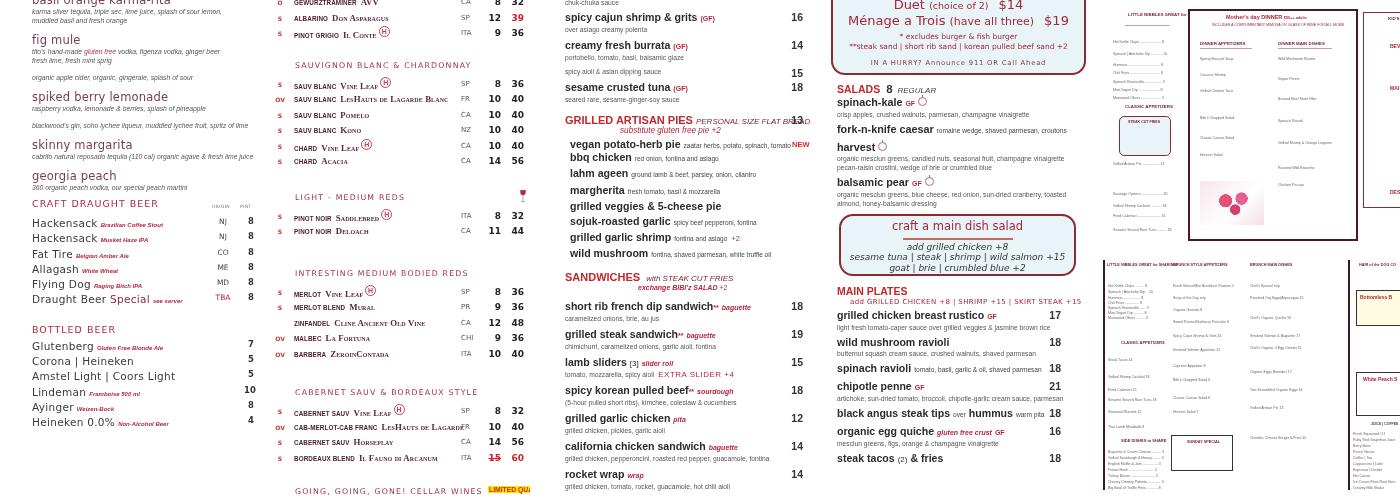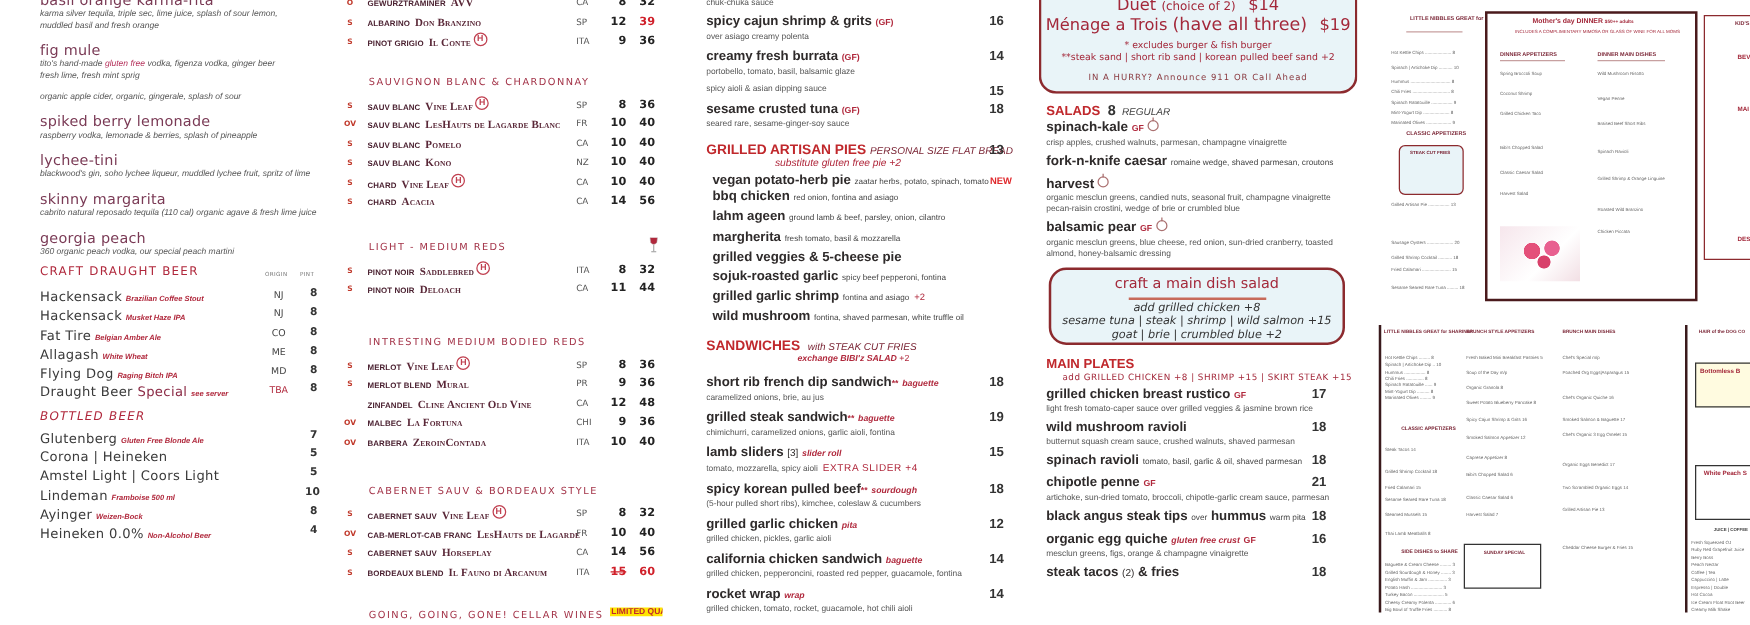--- a/index.html
+++ b/index.html
@@ -65,21 +65,21 @@
   .sw-sub2 .p { font-style: normal; font-weight: normal; }
 
   
   #col4 { left: 828px; width: 262px; }
   .box { border: 2.5px solid #8c2a2e; border-radius: 14px; background: #e9f4f8; text-align: center; position: relative; }
   .box-top { border-top: none; border-top-left-radius: 0; border-top-right-radius: 0; margin: 0 4px 0 3px; height: 78px; padding-top: 0; }
   .duet { font-size: 13px; color: #a3283a; line-height: 15px; margin-top: -3px; }
   .duet .p { font-size: 9.5px; }
   .duet .price { margin-left: 10px; }
   .menage { font-size: 13px; color: #a3283a; line-height: 15px; }
-  .menage .p { font-size: 14px; }
+  .menage .p { font-size: 11px; }
   .menage .price { margin-left: 10px; }
   .excl { font-size: 7.5px; color: #a3283a; line-height: 10px; margin-top: 3px; }
   .excl2 { font-size: 7.5px; color: #a3283a; line-height: 10px; white-space: nowrap; }
   .hurry { font-size: 6.8px; color: #8a3a40; letter-spacing: 0.8px; margin-top: 7px; }
   .sal-h { font-family: "Liberation Sans", sans-serif; font-weight: bold; font-size: 10.5px; color: #c0282c; margin: 8px 0 1px 9px; white-space: nowrap; }
   .sal-h .num { color: #333; margin-left: 6px; font-size: 11.5px; }
   .sal-h .reg { font-weight: normal; font-style: italic; font-size: 8px; color: #444; margin-left: 2px; }
   .sal { margin: 0 0 4px 9px; }
   .sal .it-name { font-size: 10.8px; }
   .apple { display: inline-block; width: 9px; height: 9px; border: 1px solid #aa7070; border-radius: 50%; margin-left: 3px; vertical-align: 0; position: relative; }
@@ -120,21 +120,20 @@
     <div class="ck-desc">fresh lime, fresh mint sprig</div>
   </div>
   <div class="ck">
     <div class="ck-desc">organic apple cider, organic, gingerale, splash of sour</div>
   </div>
   <div class="ck">
     <div class="ck-name">spiked berry lemonade</div>
     <div class="ck-desc">raspberry vodka, lemonade &amp; berries, splash of pineapple</div>
   </div>
   <div class="ck">
-    <div class="ck-name">lychee-tini</div>
     <div class="ck-desc">blackwood's gin, soho lychee liqueur, muddled lychee fruit, spritz of lime</div>
   </div>
   <div class="ck">
     <div class="ck-name">skinny margarita</div>
     <div class="ck-desc">cabrito natural reposado tequila (110 cal) organic agave &amp; fresh lime juice</div>
   </div>
   <div class="ck">
     <div class="ck-name">georgia peach</div>
     <div class="ck-desc">360 organic peach vodka, our special peach martini</div>
   </div>
@@ -146,21 +145,21 @@
   </div>
   <div style="margin-top:2px;">
     <div class="beer-row"><span class="beer-name">Hackensack</span><span class="beer-style">Brazilian Coffee Stout</span><span class="beer-origin">NJ</span><span class="beer-price">8</span></div>
     <div class="beer-row"><span class="beer-name">Hackensack</span><span class="beer-style">Musket Haze IPA</span><span class="beer-origin">NJ</span><span class="beer-price">8</span></div>
     <div class="beer-row"><span class="beer-name">Fat Tire</span><span class="beer-style">Belgian Amber Ale</span><span class="beer-origin">CO</span><span class="beer-price">8</span></div>
     <div class="beer-row"><span class="beer-name">Allagash</span><span class="beer-style">White Wheat</span><span class="beer-origin">ME</span><span class="beer-price">8</span></div>
     <div class="beer-row"><span class="beer-name">Flying Dog</span><span class="beer-style">Raging Bitch IPA</span><span class="beer-origin">MD</span><span class="beer-price">8</span></div>
     <div class="beer-row"><span class="beer-name"><span>Draught Beer</span> <span class="special">Special</span></span><span class="beer-style">see server</span><span class="beer-origin tba">TBA</span><span class="beer-price">8</span></div>
   </div>
 
-  <div class="sec-h" style="margin-top:8px;margin-bottom:2px;font-style:italic;">BOTTLED BEER</div>
+  <div class="sec-h" style="margin-top:18px;margin-bottom:2px;">BOTTLED BEER</div>
   <div>
     <div class="beer-row"><span class="beer-name">Glutenberg</span><span class="beer-style">Gluten Free Blonde Ale</span><span class="beer-price">7</span></div>
     <div class="beer-row"><span class="beer-name">Corona | Heineken</span><span class="beer-price">5</span></div>
     <div class="beer-row"><span class="beer-name">Amstel Light | Coors Light</span><span class="beer-price">5</span></div>
     <div class="beer-row"><span class="beer-name">Lindeman</span><span class="beer-style">Framboise 500 ml</span><span class="beer-price">10</span></div>
     <div class="beer-row"><span class="beer-name">Ayinger</span><span class="beer-style">Weizen-Bock</span><span class="beer-price">8</span></div>
     <div class="beer-row"><span class="beer-name">Heineken 0.0%</span><span class="beer-style">Non-Alcohol Beer</span><span class="beer-price">4</span></div>
   </div>
 </div>
 
@@ -169,21 +168,21 @@
       <div>
         <div class="w-row">
           <span class="w-code">O</span>
           <span class="w-type">GEWURZTRAMINER<span class="w-name">AVV</span></span>
           <span class="w-origin">CA</span>
           <span class="w-glass">8</span>
           <span class="w-bottle">32</span>
         </div>
         <div class="w-row">
           <span class="w-code">S</span>
-          <span class="w-type">ALBARINO<span class="w-name">Don Branzino</span></span>
+          <span class="w-type">ALBARINO<span class="w-name">Don Asparagus</span></span>
           <span class="w-origin">SP</span>
           <span class="w-glass">12</span>
           <span class="w-bottle red">39</span>
         </div>
         <div class="w-row">
           <span class="w-code">S</span>
           <span class="w-type">PINOT GRIGIO<span class="w-name">Il Conte</span><span class="h-badge">H</span></span>
           <span class="w-origin">ITA</span>
           <span class="w-glass">9</span>
           <span class="w-bottle">36</span>

